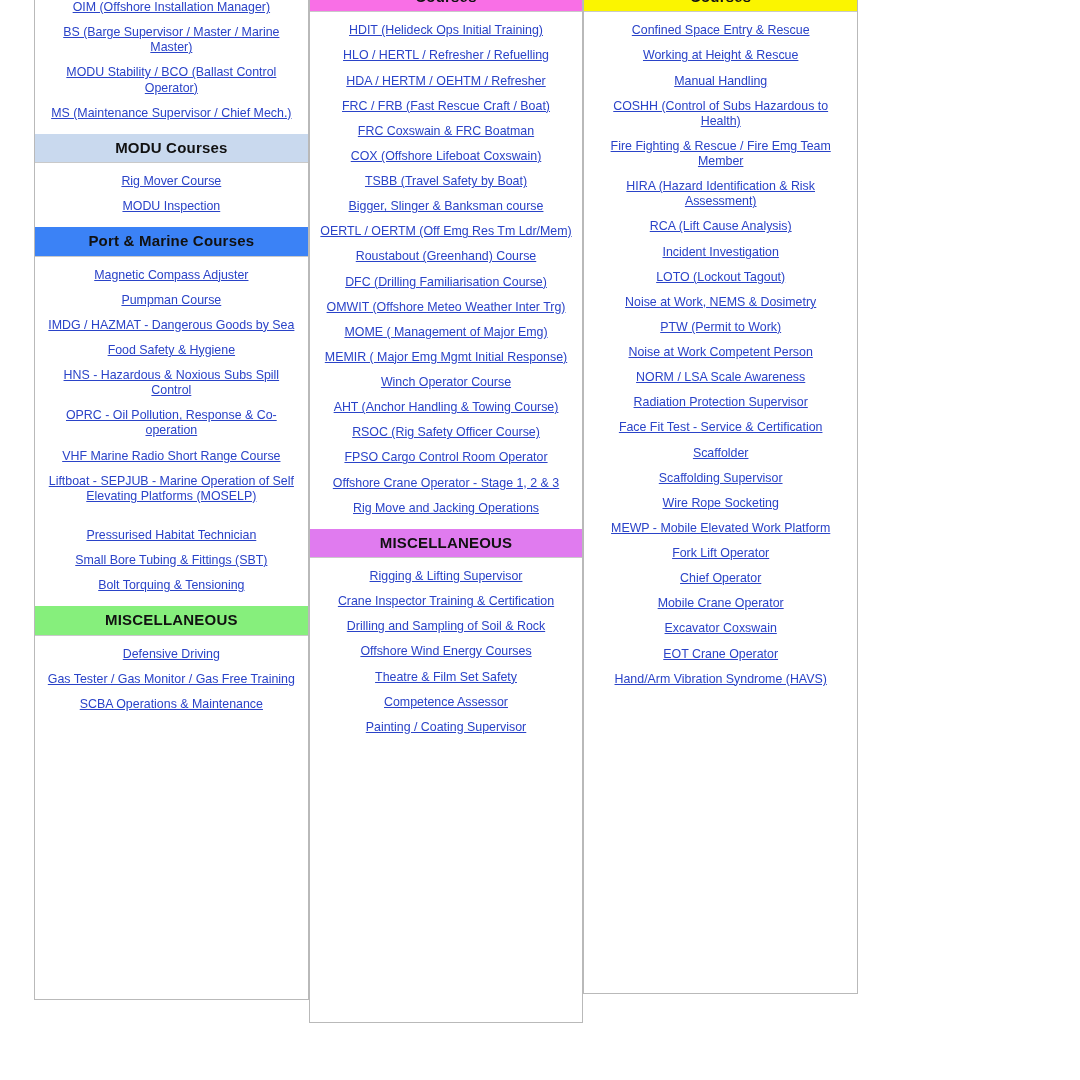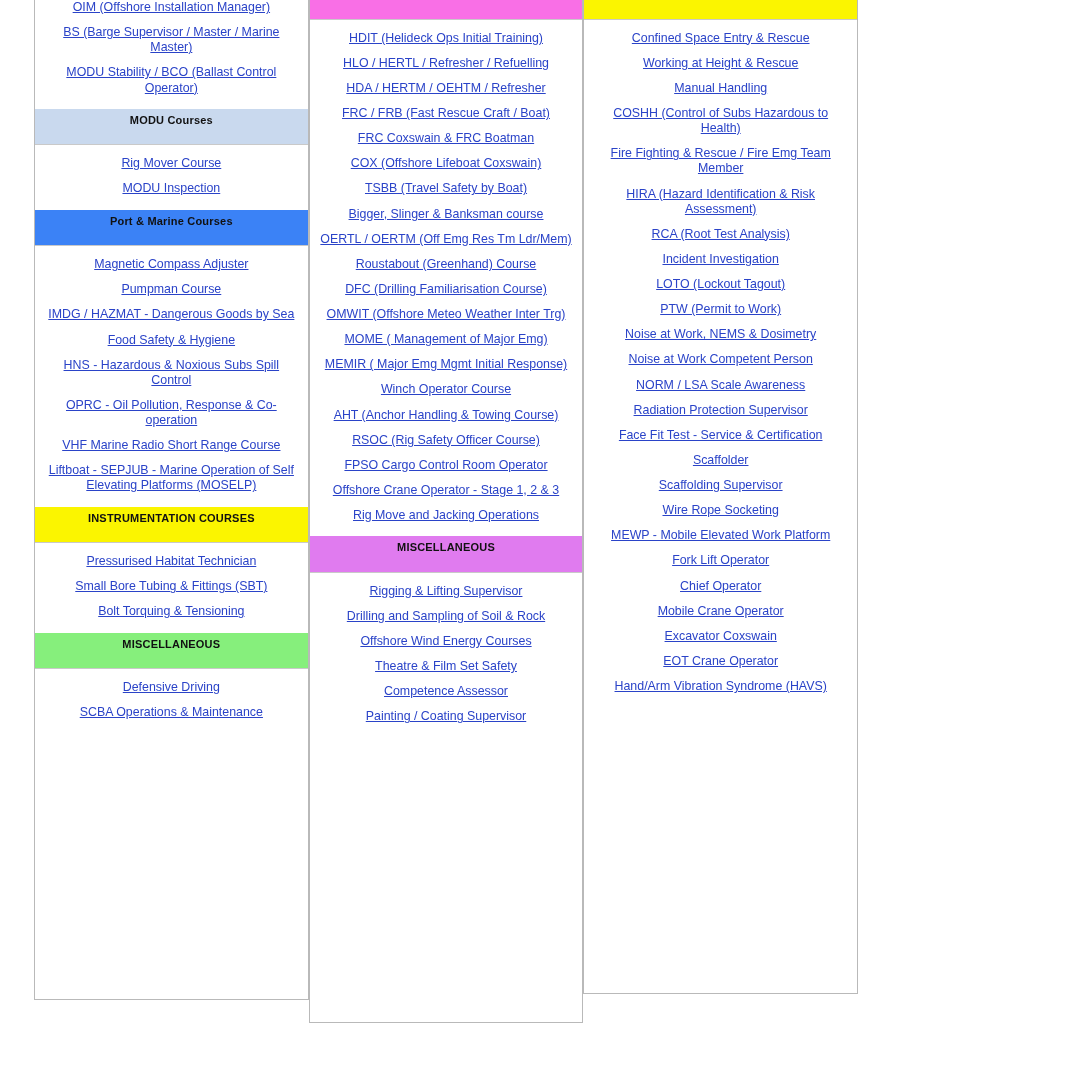--- a/index.html
+++ b/index.html
@@ -32,23 +32,23 @@
     position: relative;
   }
 
   .col-1 { margin-top: -12px; height: 1012px; }
   .col-2 { margin-top: -18px; height: 1041px; }
   .col-3 { margin-top: -18px; height: 1012px; }
 
   .section-header {
     text-align: center;
     font-weight: bold;
-    font-size: 11px;
+    font-size: 15px;
     color: #111111;
-    padding: 5px 4px 18px 4px;
+    padding: 5px 4px 6px 4px;
     line-height: 1.15;
     letter-spacing: 0.2px;
     border-bottom: 1px solid #c9c9c9;
   }
 
   .hdr-blue   { background: #c9d9ee; }
   .hdr-green  { background: #3b82f6; }
   .hdr-yellow { background: #fbf500; }
   .hdr-lgreen { background: #86ef7c; }
   .hdr-pink   { background: #f96fe6; }
@@ -76,46 +76,47 @@
 </head>
 <body>
 
 <div class="page">
 
   <div class="column col-1" id="col0">
       <div class="links">
         <a class="link-item">OIM (Offshore Installation Manager)</a>
         <a class="link-item">BS (Barge Supervisor / Master / Marine Master)</a>
         <a class="link-item">MODU Stability / BCO (Ballast Control Operator)</a>
+        <a class="link-item">MS (Maintenance Supervisor / Chief Mech.)</a>
       </div>
       <div class="section-header hdr-blue">MODU Courses</div>
       <div class="links">
         <a class="link-item">Rig Mover Course</a>
         <a class="link-item">MODU Inspection</a>
       </div>
       <div class="section-header hdr-green">Port &amp; Marine Courses</div>
       <div class="links">
         <a class="link-item">Magnetic Compass Adjuster</a>
         <a class="link-item">Pumpman Course</a>
         <a class="link-item">IMDG / HAZMAT - Dangerous Goods by Sea</a>
         <a class="link-item">Food Safety &amp; Hygiene</a>
         <a class="link-item">HNS - Hazardous &amp; Noxious Subs Spill Control</a>
         <a class="link-item">OPRC - Oil Pollution, Response &amp; Co-operation</a>
         <a class="link-item">VHF Marine Radio Short Range Course</a>
         <a class="link-item">Liftboat - SEPJUB - Marine Operation of Self Elevating Platforms (MOSELP)</a>
       </div>
-      <div class="section-header hdr-yellow">INSTRUMENTATION COURSES</div>
       <div class="links">
         <a class="link-item">Pressurised Habitat Technician</a>
         <a class="link-item">Small Bore Tubing &amp; Fittings (SBT)</a>
         <a class="link-item">Bolt Torquing &amp; Tensioning</a>
       </div>
       <div class="section-header hdr-lgreen">MISCELLANEOUS</div>
       <div class="links">
         <a class="link-item">Defensive Driving</a>
+        <a class="link-item">Gas Tester / Gas Monitor / Gas Free Training</a>
         <a class="link-item">SCBA Operations &amp; Maintenance</a>
       </div>
     </div>
   <div class="column col-2" id="col1">
       <div class="section-header hdr-pink">Courses</div>
       <div class="links">
         <a class="link-item">HDIT (Helideck Ops Initial Training)</a>
         <a class="link-item">HLO / HERTL / Refresher / Refuelling</a>
         <a class="link-item">HDA / HERTM / OEHTM / Refresher</a>
         <a class="link-item">FRC / FRB (Fast Rescue Craft / Boat)</a>
@@ -132,41 +133,42 @@
         <a class="link-item">Winch Operator Course</a>
         <a class="link-item">AHT (Anchor Handling &amp; Towing Course)</a>
         <a class="link-item">RSOC (Rig Safety Officer Course)</a>
         <a class="link-item">FPSO Cargo Control Room Operator</a>
         <a class="link-item">Offshore Crane Operator - Stage 1, 2 &amp; 3</a>
         <a class="link-item">Rig Move and Jacking Operations</a>
       </div>
       <div class="section-header hdr-purple">MISCELLANEOUS</div>
       <div class="links">
         <a class="link-item">Rigging &amp; Lifting Supervisor</a>
+        <a class="link-item">Crane Inspector Training &amp; Certification</a>
         <a class="link-item">Drilling and Sampling of Soil &amp; Rock</a>
         <a class="link-item">Offshore Wind Energy Courses</a>
         <a class="link-item">Theatre &amp; Film Set Safety</a>
         <a class="link-item">Competence Assessor</a>
         <a class="link-item">Painting / Coating Supervisor</a>
       </div>
     </div>
   <div class="column col-3" id="col2">
       <div class="section-header hdr-yellow">Courses</div>
       <div class="links">
         <a class="link-item">Confined Space Entry &amp; Rescue</a>
         <a class="link-item">Working at Height &amp; Rescue</a>
         <a class="link-item">Manual Handling</a>
         <a class="link-item">COSHH (Control of Subs Hazardous to Health)</a>
         <a class="link-item">Fire Fighting &amp; Rescue / Fire Emg Team Member</a>
         <a class="link-item">HIRA (Hazard Identification &amp; Risk Assessment)</a>
-        <a class="link-item">RCA (Root Test Analysis)</a>
+        <a class="link-item">RCA (Lift Cause Analysis)</a>
         <a class="link-item">Incident Investigation</a>
         <a class="link-item">LOTO (Lockout Tagout)</a>
+        <a class="link-item">Noise at Work, NEMS &amp; Dosimetry</a>
         <a class="link-item">PTW (Permit to Work)</a>
-        <a class="link-item">Noise at Work, NEMS &amp; Dosimetry</a>
         <a class="link-item">Noise at Work Competent Person</a>
         <a class="link-item">NORM / LSA Scale Awareness</a>
         <a class="link-item">Radiation Protection Supervisor</a>
         <a class="link-item">Face Fit Test - Service &amp; Certification</a>
         <a class="link-item">Scaffolder</a>
         <a class="link-item">Scaffolding Supervisor</a>
         <a class="link-item">Wire Rope Socketing</a>
         <a class="link-item">MEWP - Mobile Elevated Work Platform</a>
         <a class="link-item">Fork Lift Operator</a>
         <a class="link-item">Chief Operator</a>

